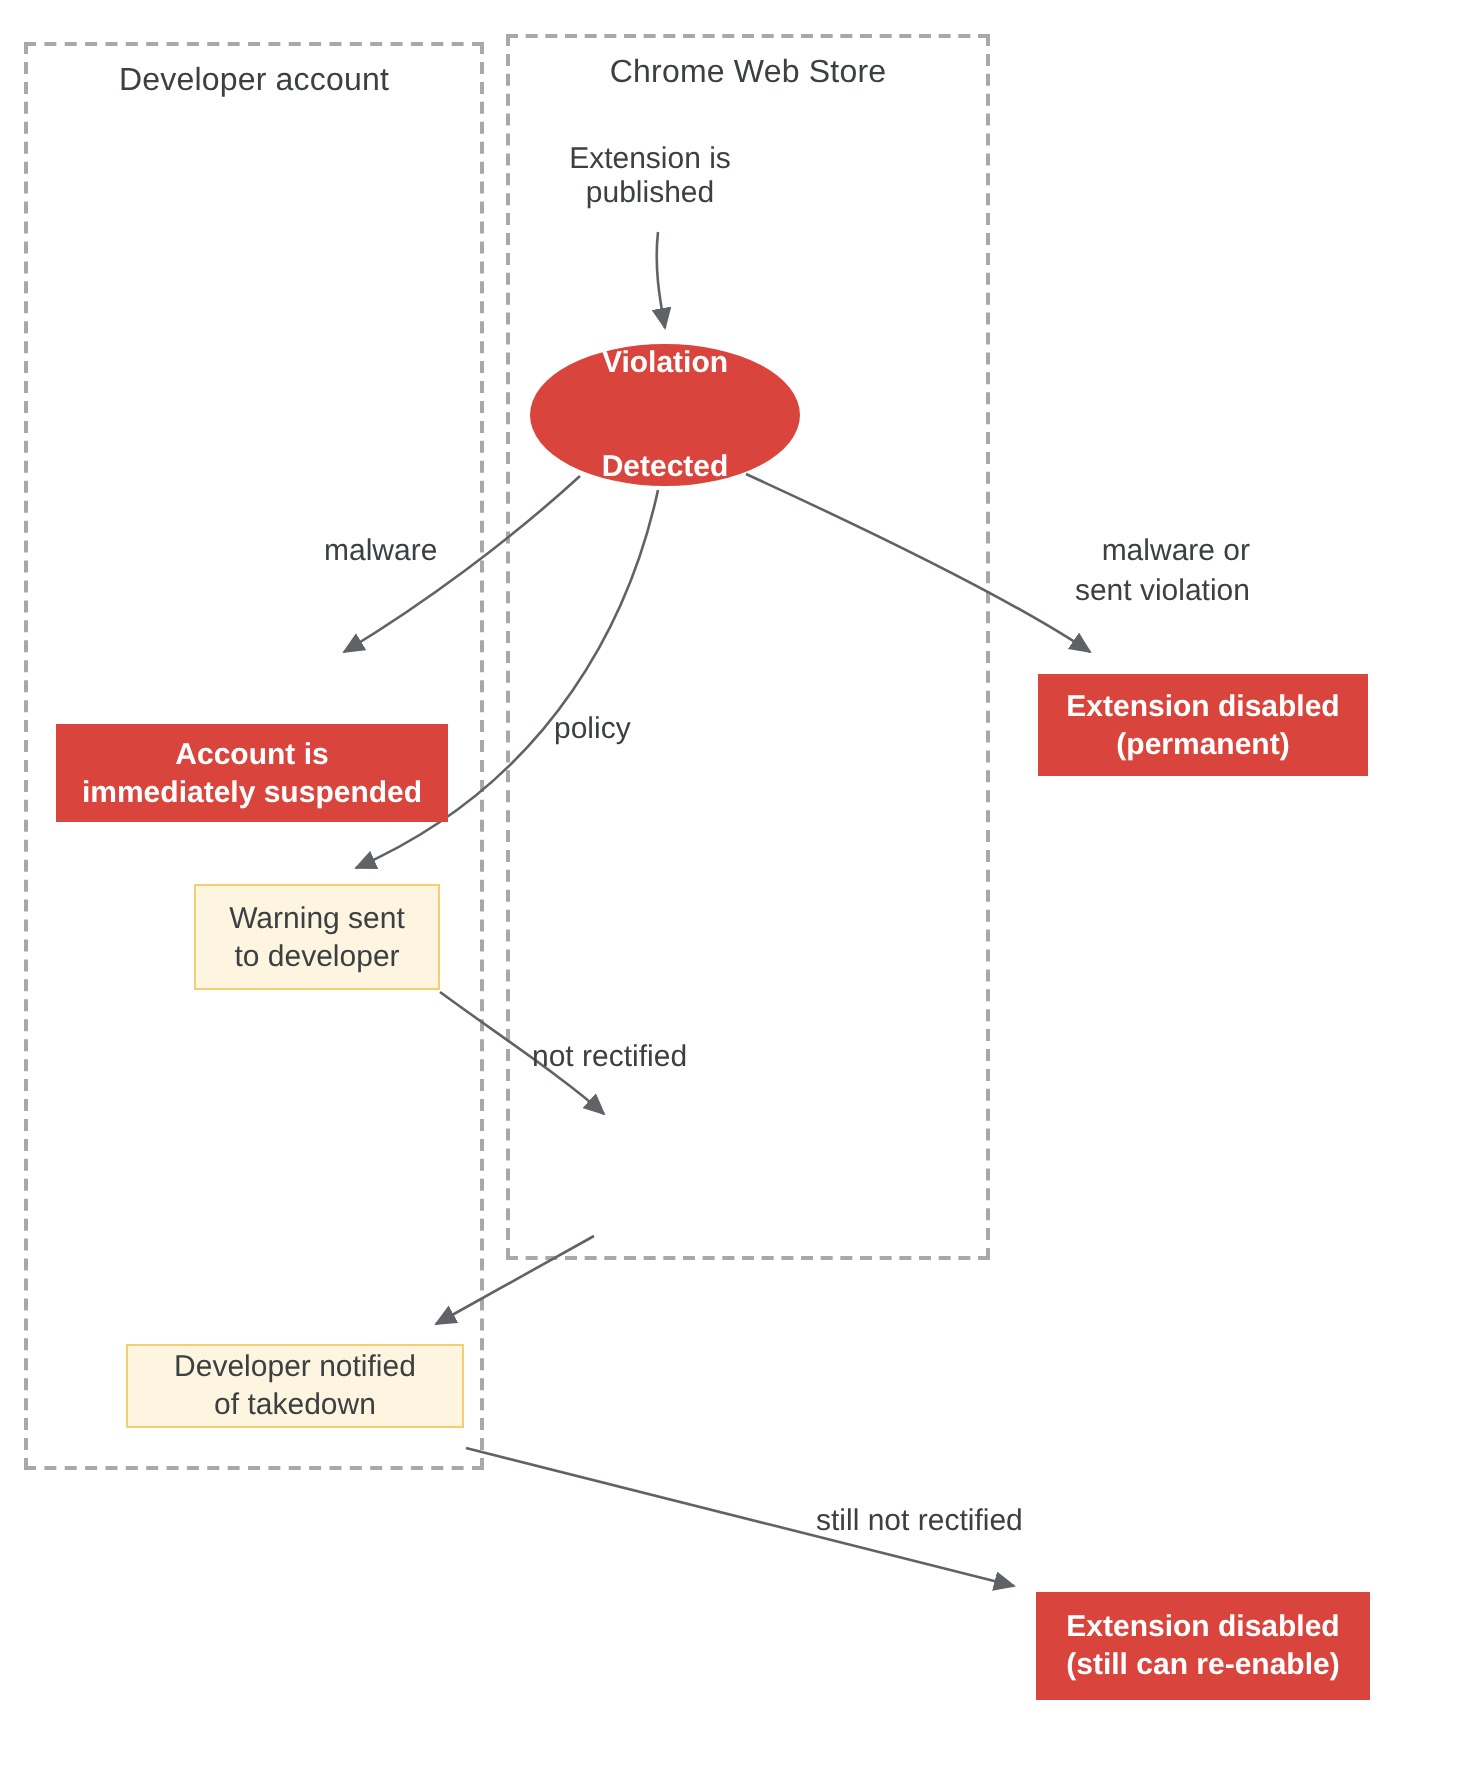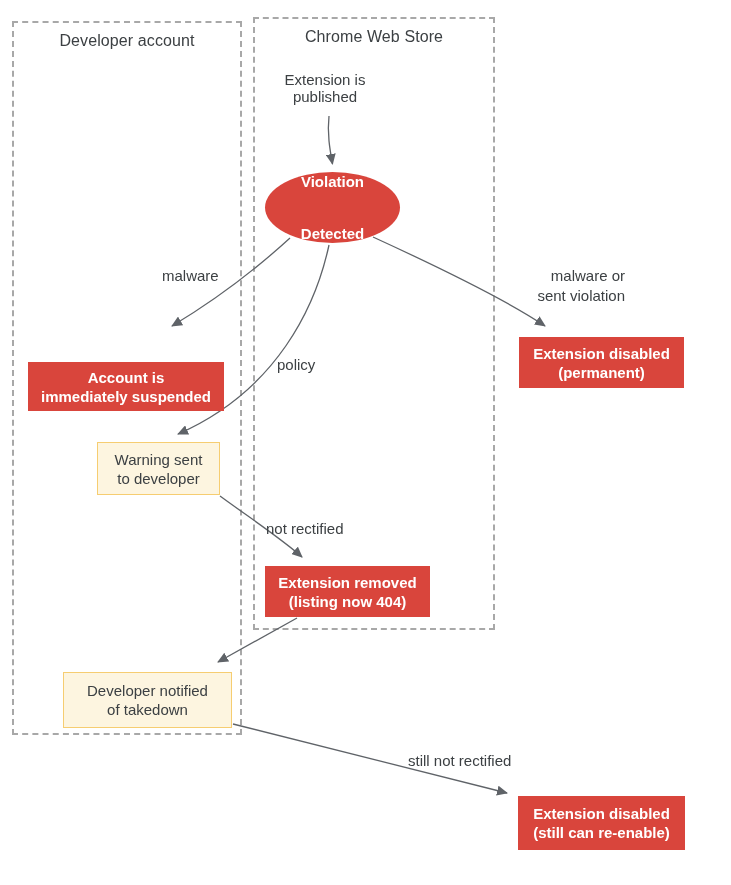--- a/index.html
+++ b/index.html
@@ -93,26 +93,22 @@
   <div class="node red-node" style="left:519px;top:337px;width:165px;height:51px;">
     <span>Extension disabled</span>
     <span>(permanent)</span>
   </div>
 
   <div class="node warn-node" style="left:97px;top:442px;width:123px;height:53px;">
     <span>Warning sent</span>
     <span>to developer</span>
   </div>
 
-  <div class="node red-node" style="left:265px;top:566px;width:165px;height:51px;">
-    <span>Extension removed</span>
-    <span>(listing now 404)</span>
-  </div>
 
-  <div class="node warn-node" style="left:63px;top:672px;width:169px;height:56px;">
+  <div class="node warn-node" style="left:63px;top:672px;width:169px;height:42px;">
     <span>Developer notified</span>
     <span>of takedown</span>
   </div>
 
   <div class="node red-node" style="left:518px;top:796px;width:167px;height:54px;">
     <span>Extension disabled</span>
     <span>(still can re-enable)</span>
   </div>
 
   <span class="edge-label" style="left:162px;top:267px;">malware</span>

